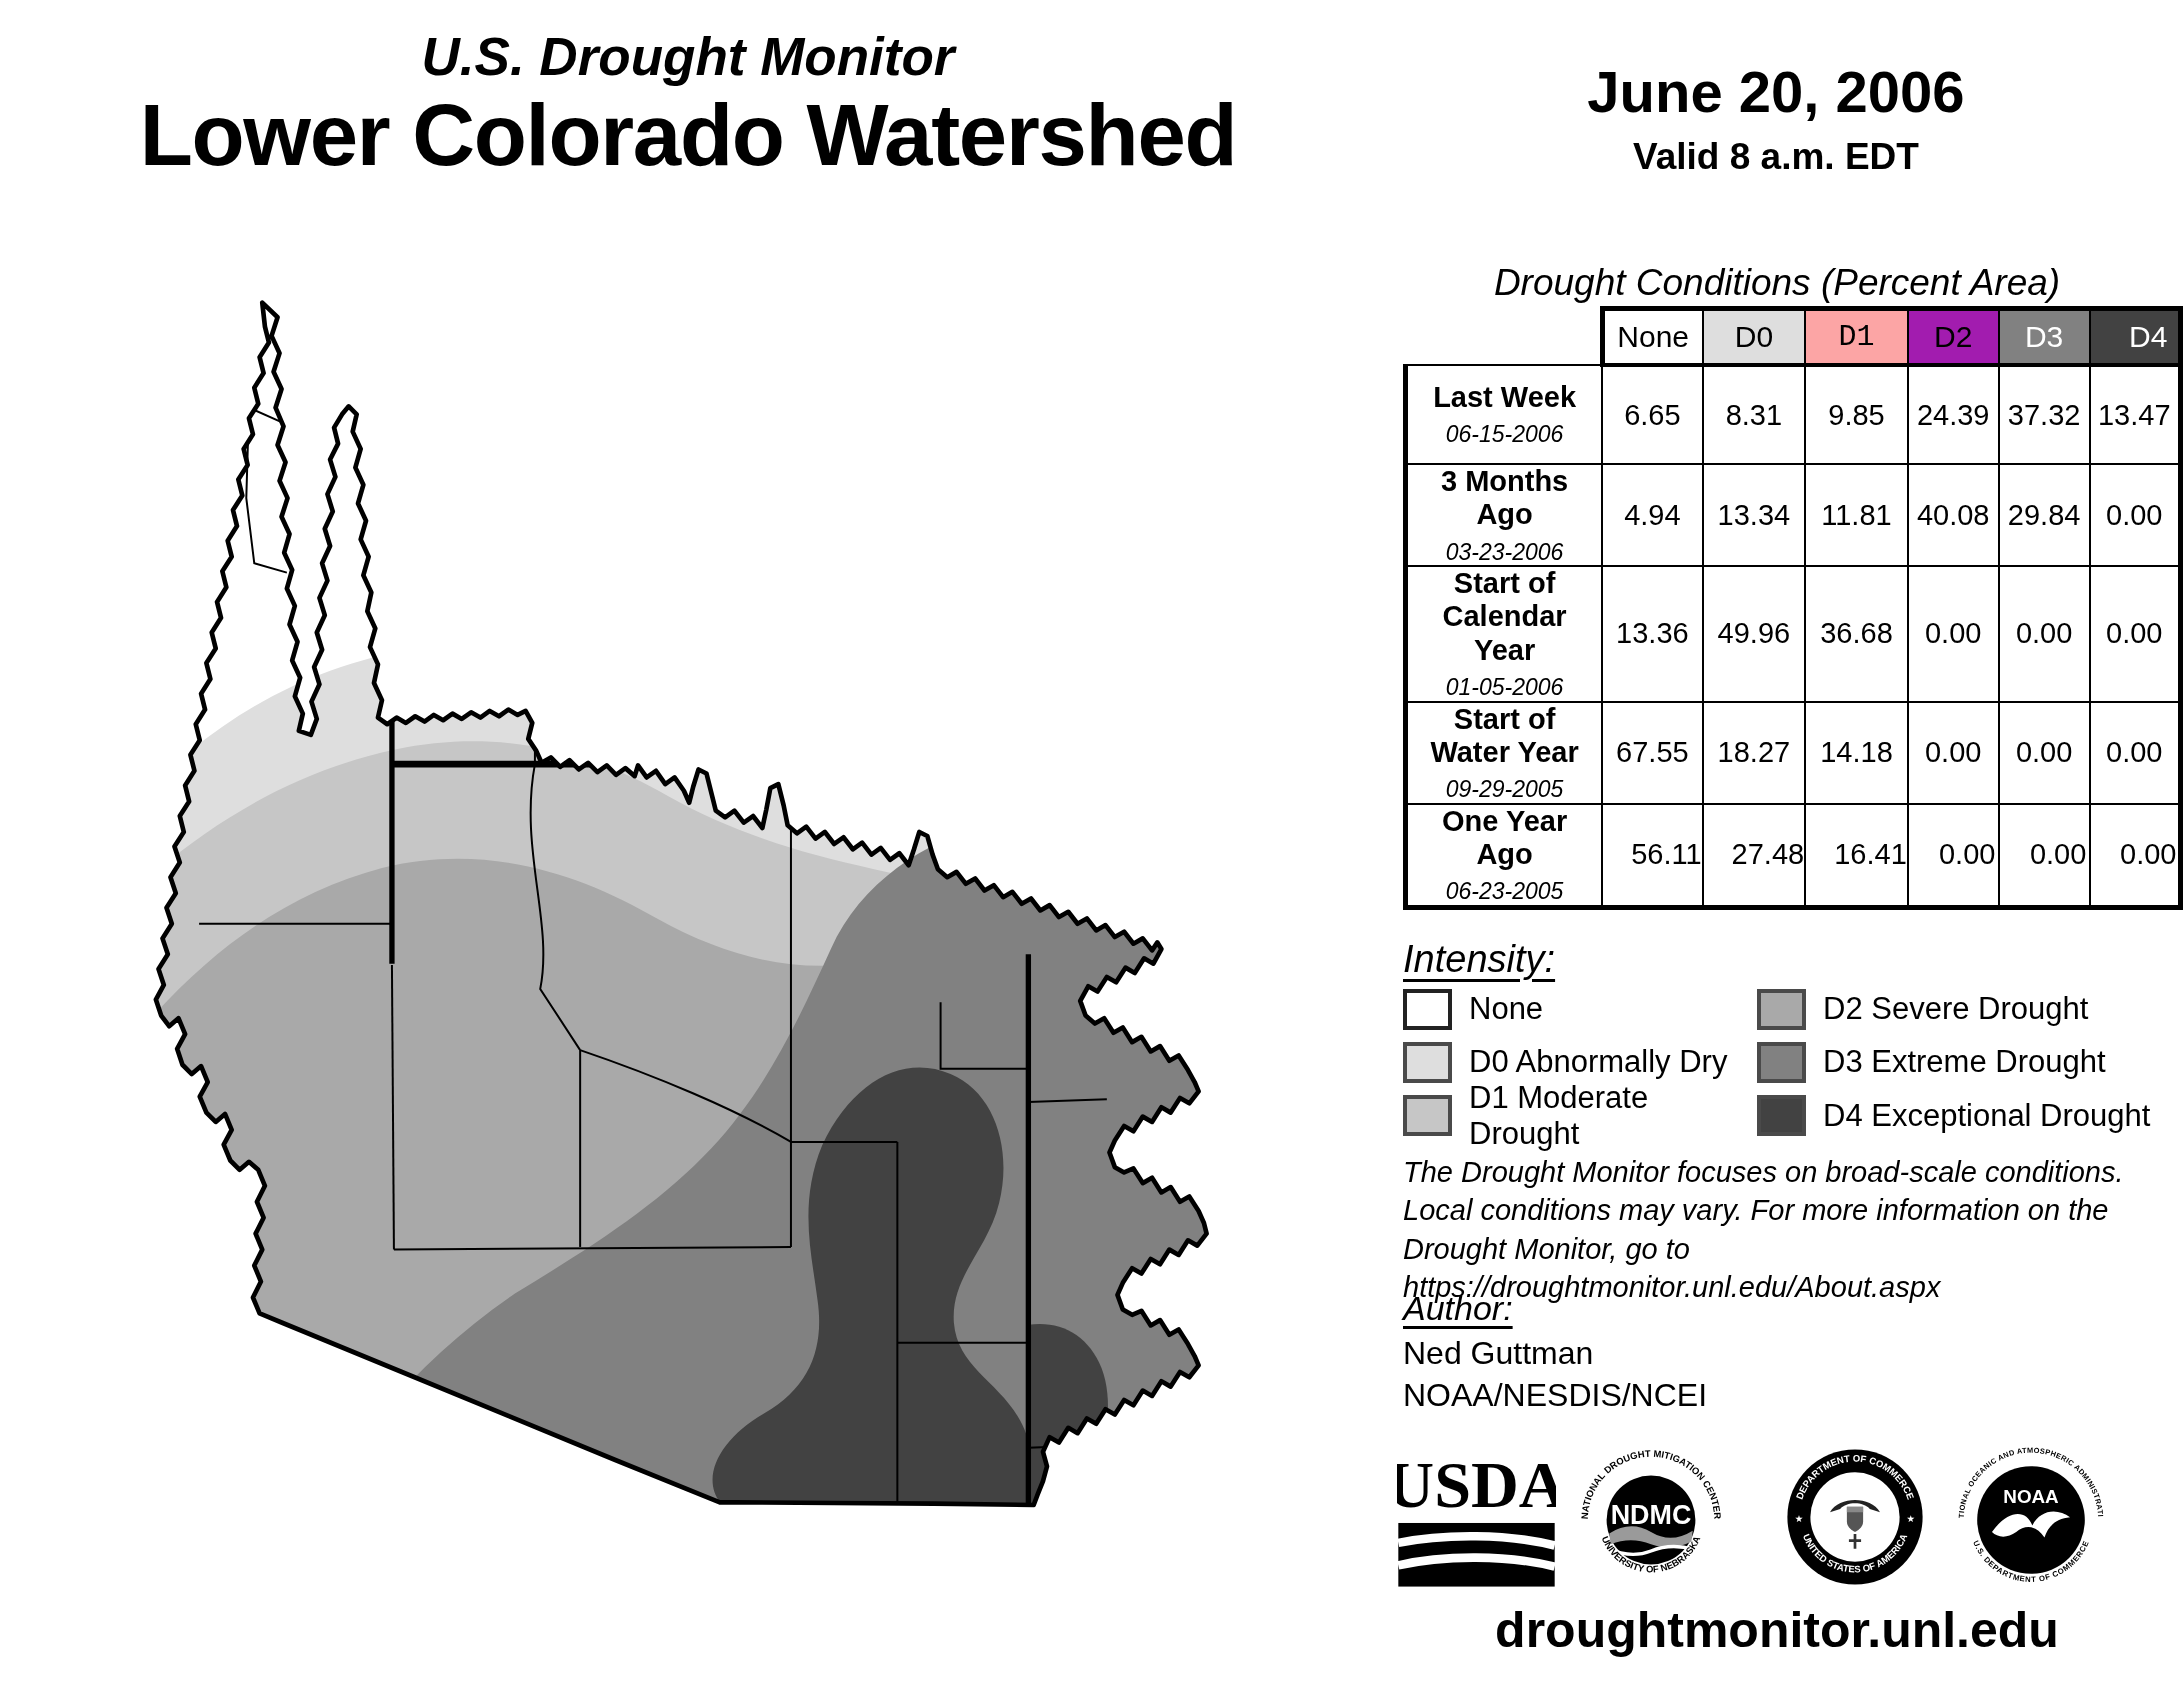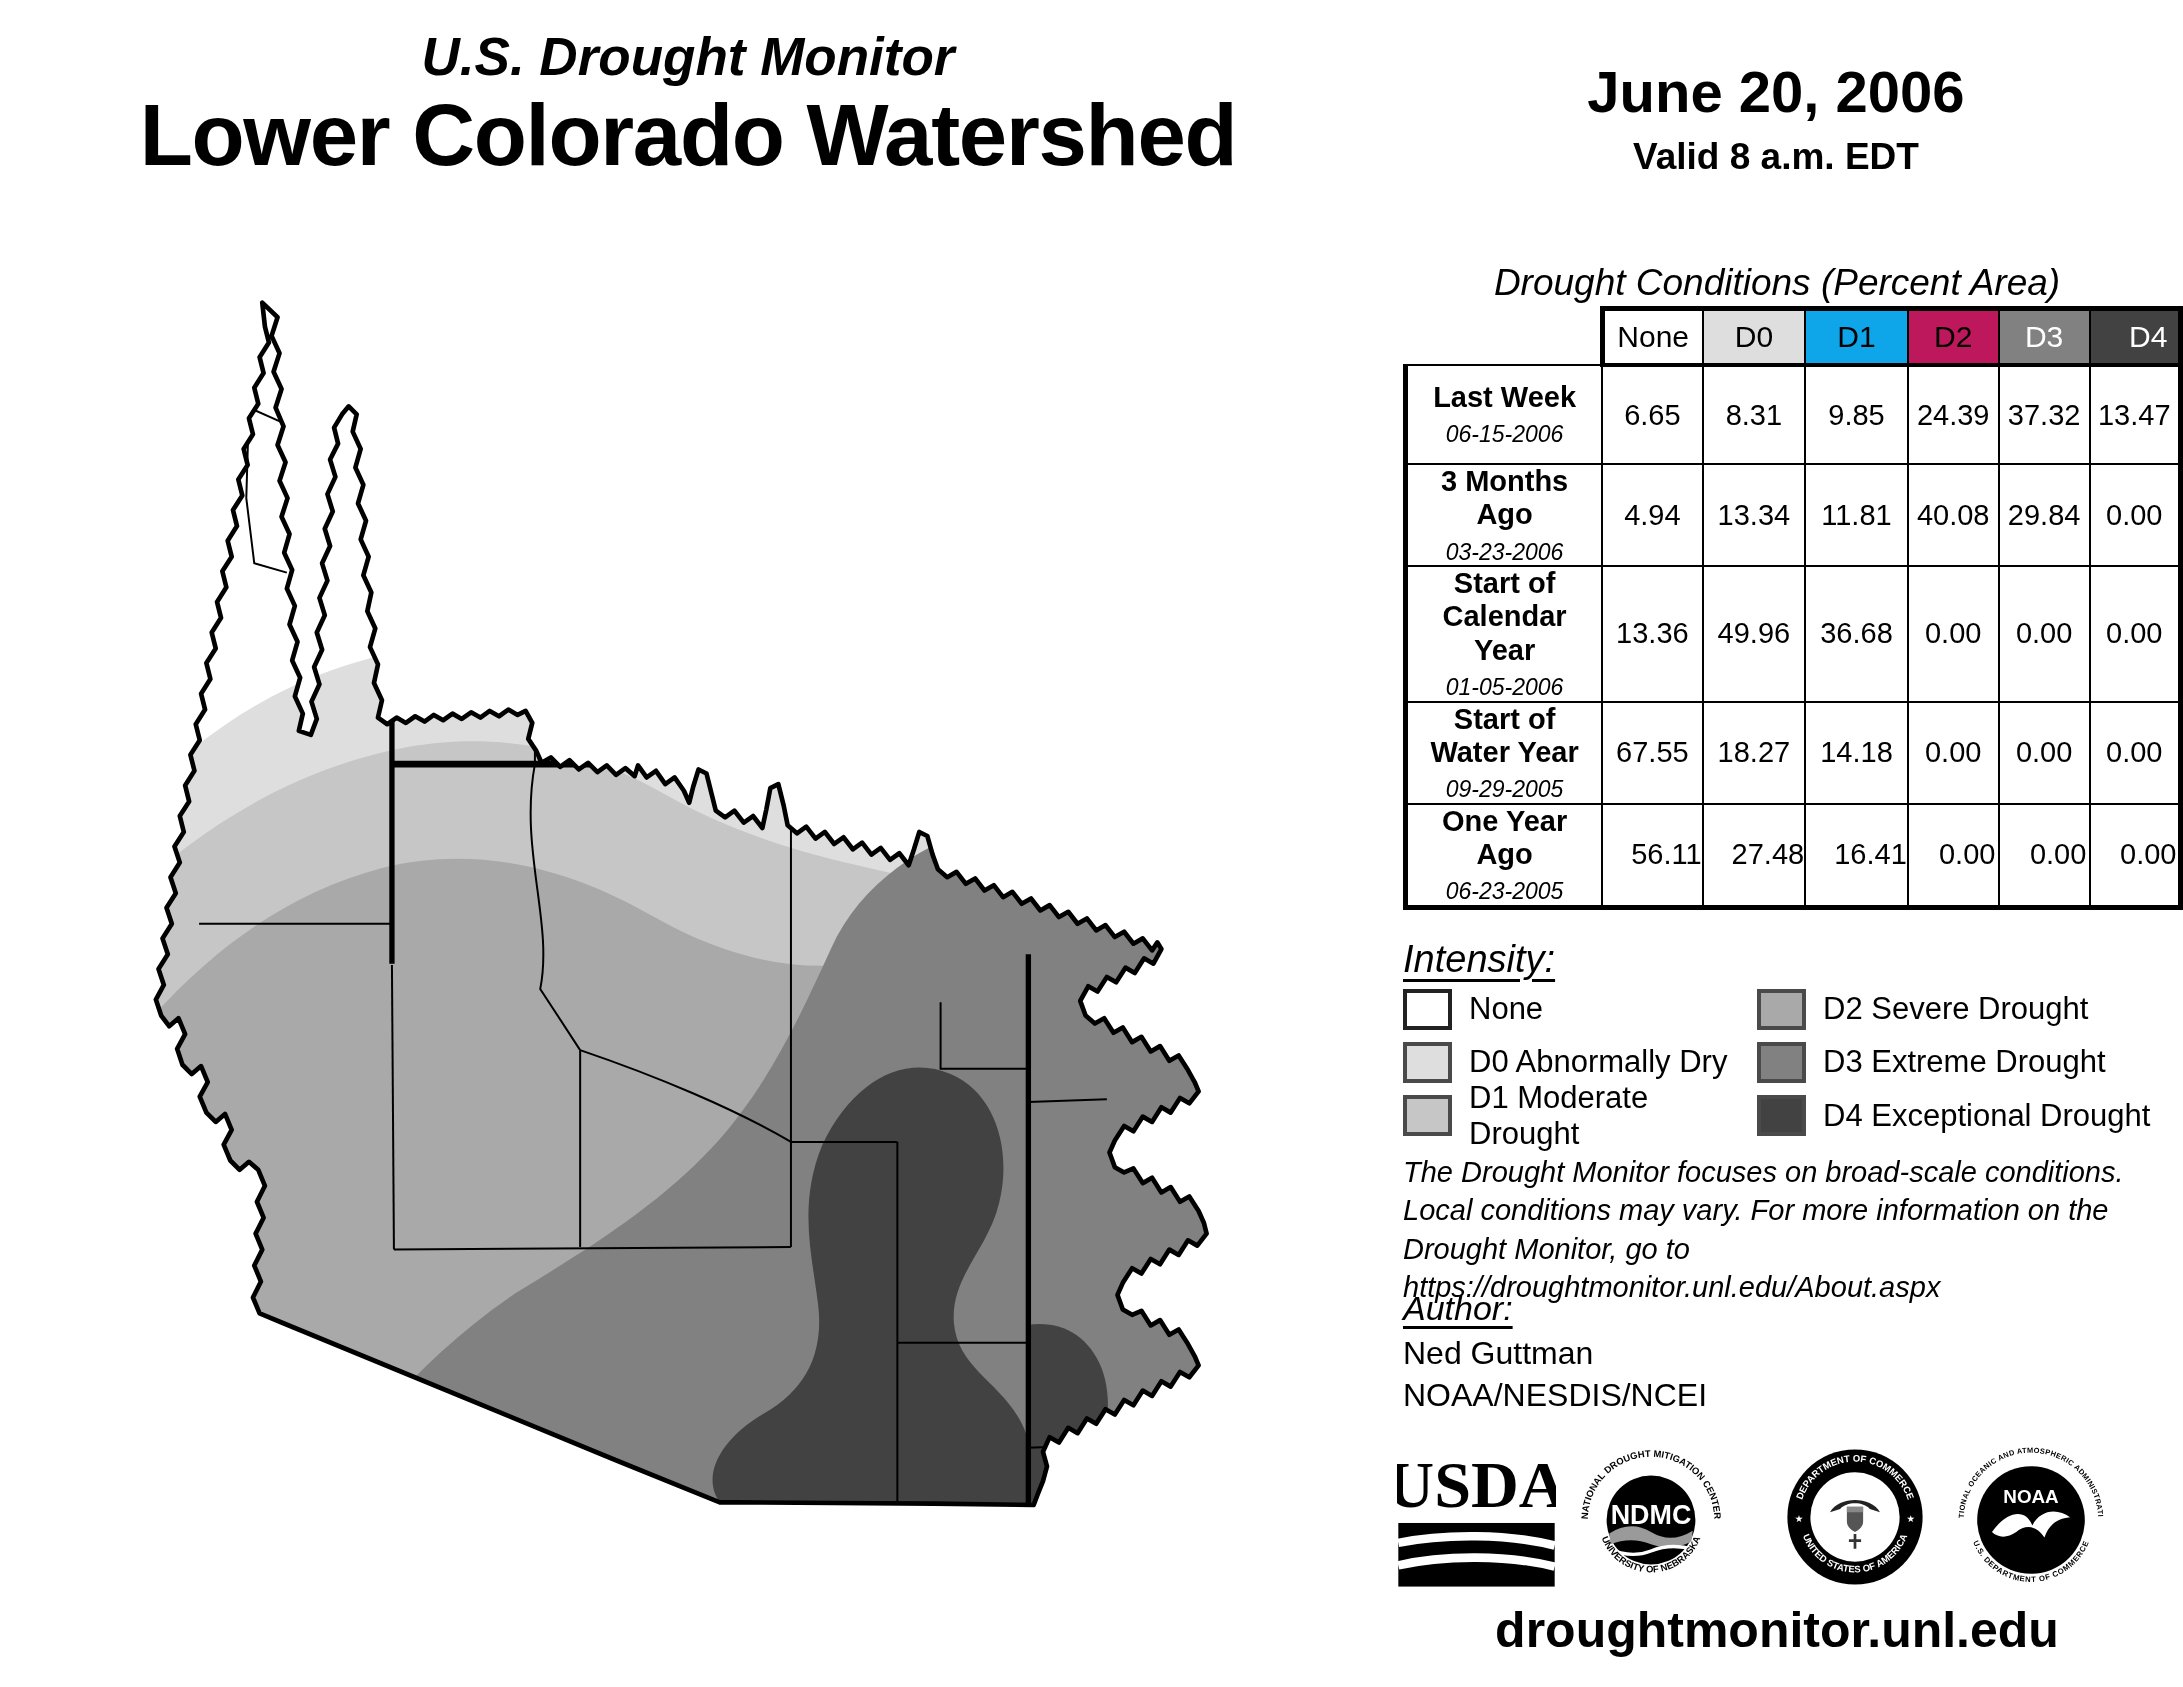--- a/index.html
+++ b/index.html
@@ -142,22 +142,22 @@
       <col style="width:91px">
         <col style="width:91px">
         <col style="width:91px">
         <col style="width:91px">
     </colgroup>
     <tbody>
         <tr style="height:52px">
       <td class="corner"></td>
       <th class="colhdr col-first" style="background:#fff">None</th>
       <th class="colhdr" style="background-color: rgb(222, 222, 222);">D0</th>
-      <th class="colhdr" style="background-color: #0ea5e9;">D1</th>
-      <th class="colhdr" style="background-color: #be185d;">D2</th>
+      <th class="colhdr" style="background-color: #fca5a5; font-family: Liberation Mono, monospace;">D1</th>
+      <th class="colhdr" style="background-color: #a21caf;">D2</th>
       <th class="colhdr hdr-dark" style="background-color: rgb(129, 129, 129);">D3</th>
       <th class="colhdr hdr-dark col-last" style="background-color: rgb(66, 66, 66); padding-left: 28px;">D4</th>
     </tr>
     <tr style="height:99px">
       <th class="rowlab">
             <div>Last Week</div>
             <div class="rowdate">06-15-2006</div>
           </th>
       <td class="val">6.65</td>
       <td class="val">8.31</td>

